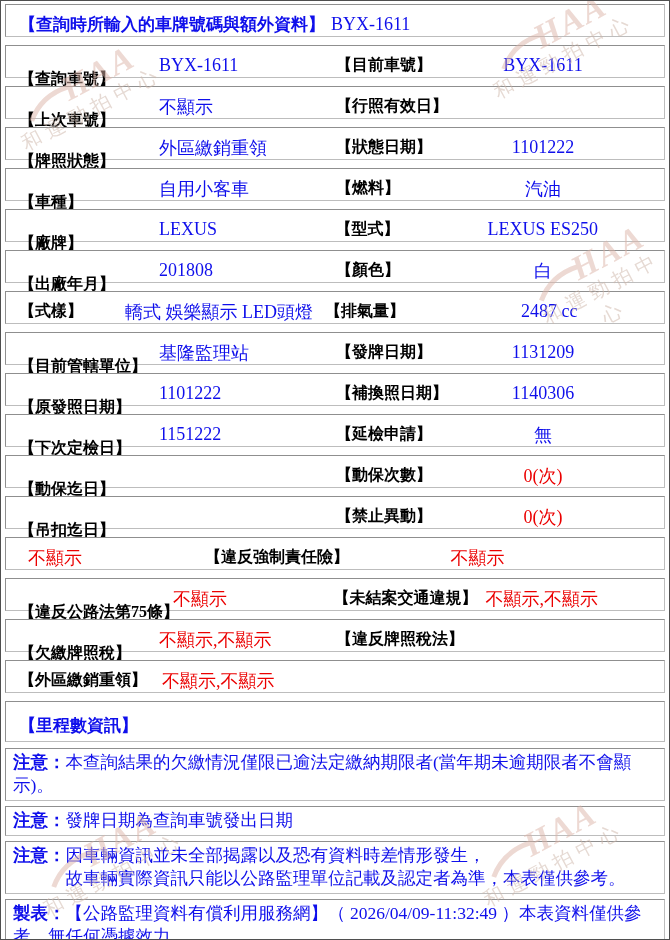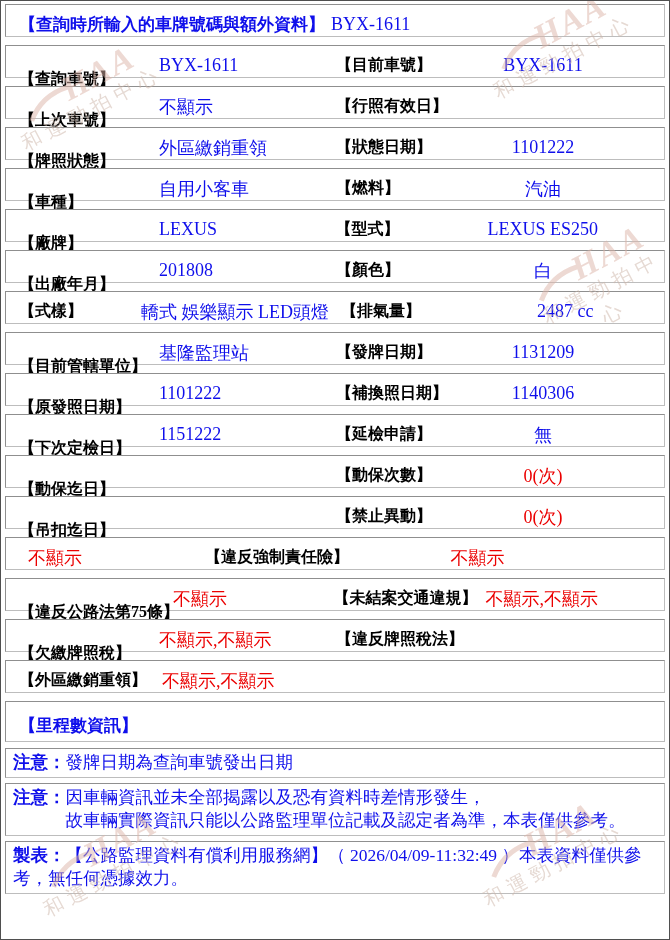--- a/index.html
+++ b/index.html
@@ -28,21 +28,21 @@
   .lbl{font-weight:700;font-size:16px;color:#000;white-space:nowrap;}
   .val{font-size:18px;white-space:nowrap;}
   .blue{color:var(--blue,#0000EE);}
   .red{color:var(--red,#EB0000);}
 
   .row.pair .l1{min-width:131px;margin-top:28px;}
   .row.pair .v1{box-sizing:border-box;width:186px;padding-left:9px;}
   .row.pair .l2{min-width:152px;}
   .row.pair .v2{flex:1 1 auto;text-align:center;padding-right:58px;}
 
-  .row.flow .v1{margin-left:58px;}
+  .row.flow .v1{margin-left:42px;}
   .row.flow .l2{margin-left:12px;}
   .row.flow .v2{margin-left:116px;}
 
   .row.single .v1{margin-left:15px;}
 
   .row.section{height:41px;margin-bottom:6px;}
   .row.section .l1{color:var(--blue,#0000EE);font-size:17px;}
 
   
   .row.header{height:33px;}
@@ -188,20 +188,21 @@
       <div class="row single">
         <span class="lbl l1">【外區繳銷重領】</span>
         <span class="val v1 red">不顯示,不顯示</span>
       </div>
       <div class="row section">
         <span class="lbl l1">【里程數資訊】</span>
       </div>
     </div>
 
   <div id="notes">
+      <div class="note"><span class="prefix">注意：</span><span class="body">本查詢結果的欠繳情況僅限已逾法定繳納期限者(當年期未逾期限者不會顯示)。</span></div>
       <div class="note"><span class="prefix">注意：</span><span class="body">發牌日期為查詢車號發出日期</span></div>
       <div class="note"><span class="prefix">注意：</span><span class="body block">因車輛資訊並未全部揭露以及恐有資料時差情形發生，
 故車輛實際資訊只能以公路監理單位記載及認定者為準，本表僅供參考。</span></div>
     </div>
 
   <div class="note">
     <span class="prefix">製表：</span><span class="body">【公路監理資料有償利用服務網】（ 2026/04/09-11:32:49 ）本表資料僅供參考，無任何憑據效力。</span>
   </div>
 
   <div class="wm" style="left:478px;top:14px;">

